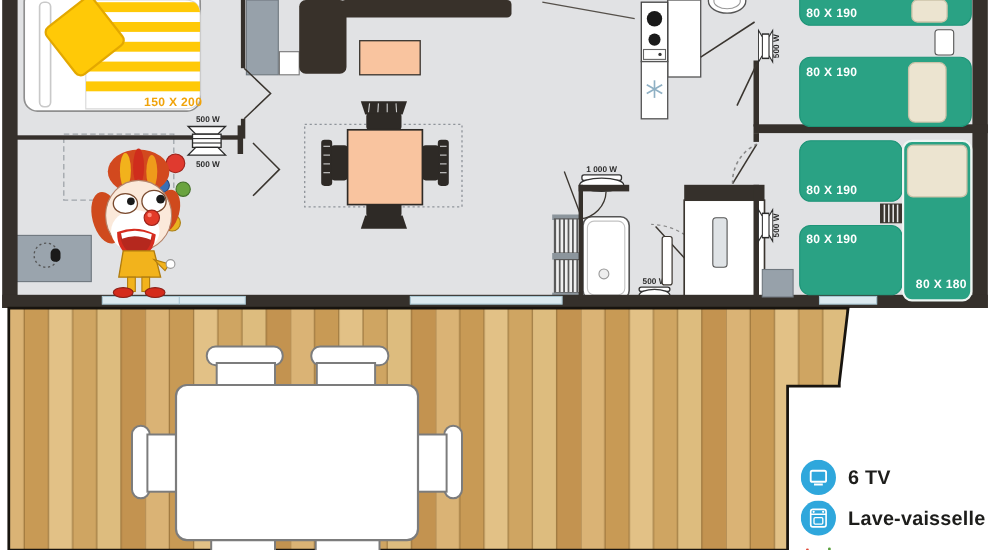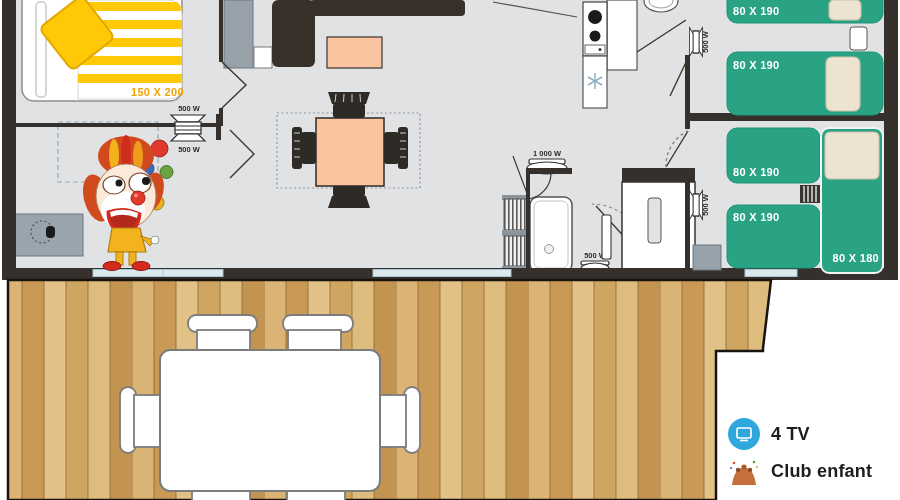--- a/index.html
+++ b/index.html
@@ -298,21 +298,34 @@
 
 <div class="legend">
   <div class="legend-row">
     <span class="legend-icon">
       <svg width="32" height="32" viewBox="0 0 32 32">
         <circle cx="16" cy="16" r="16" fill="#2fa7dc"></circle>
         <rect x="9" y="10" width="14" height="10" rx="1.5" fill="none" stroke="#fff" stroke-width="1.7"></rect>
         <line x1="12" y1="22.5" x2="20" y2="22.5" stroke="#fff" stroke-width="1.7"></line>
       </svg>
     </span>
-    <span class="legend-label">4 TV</span>
+    <span class="legend-label">6 TV</span>
+  </div>
+  <div class="legend-row">
+    <span class="legend-icon">
+      <svg width="32" height="32" viewBox="0 0 32 32">
+        <circle cx="16" cy="16" r="16" fill="#2fa7dc"></circle>
+        <rect x="9" y="8" width="14" height="16" rx="2" fill="none" stroke="#fff" stroke-width="1.5"></rect>
+        <line x1="9" y1="12.5" x2="23" y2="12.5" stroke="#fff" stroke-width="1.3"></line>
+        <circle cx="11.7" cy="10.3" r="1" fill="#fff"></circle>
+        <circle cx="20.3" cy="10.3" r="1" fill="#fff"></circle>
+        <rect x="12" y="15.5" width="8" height="6" rx="1" fill="none" stroke="#fff" stroke-width="1.2"></rect>
+      </svg>
+    </span>
+    <span class="legend-label">Lave-vaisselle</span>
   </div>
   <div class="legend-row">
     <span class="legend-icon">
       <svg width="32" height="32" viewBox="0 0 32 32">
         <path d="M4,30 Q6,14 16,12 Q26,14 28,30 Z" fill="#c4703c"></path>
         <circle cx="10" cy="15" r="2.2" fill="#8a4a22"></circle>
         <circle cx="16" cy="12" r="2.6" fill="#a85c2a"></circle>
         <circle cx="22" cy="15" r="2.2" fill="#8a4a22"></circle>
         <circle cx="6" cy="8" r="1.3" fill="#e04b3a"></circle>
         <circle cx="26" cy="7" r="1.3" fill="#5aa03c"></circle>

